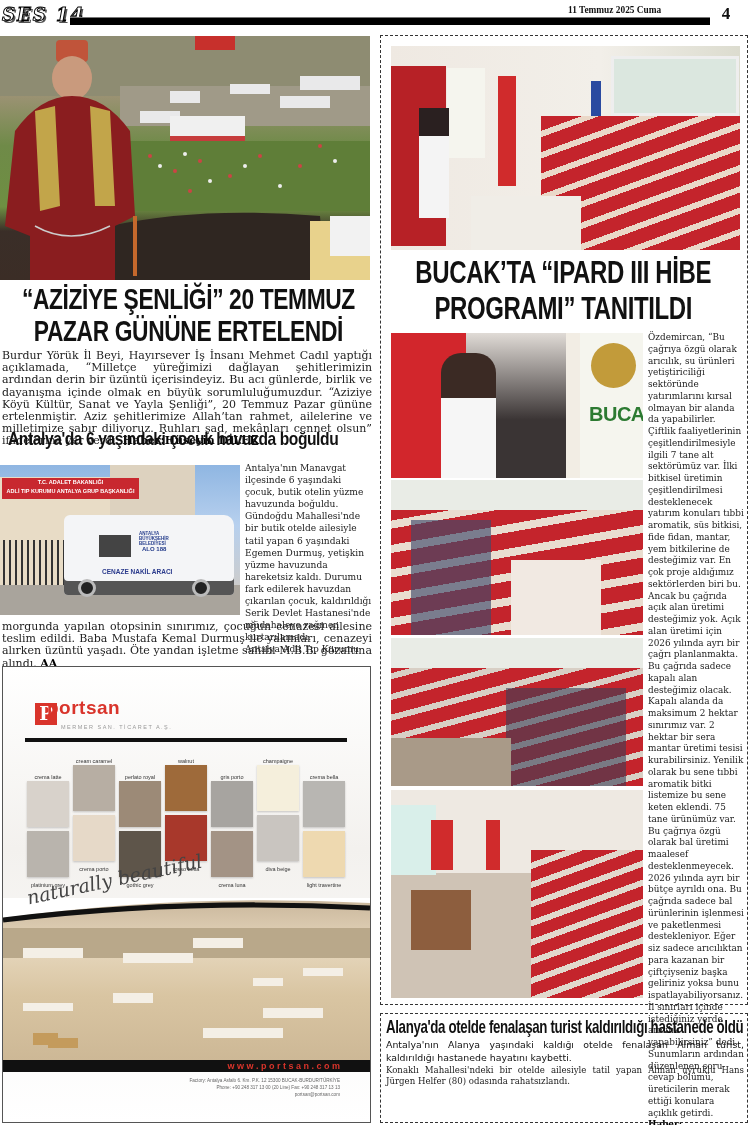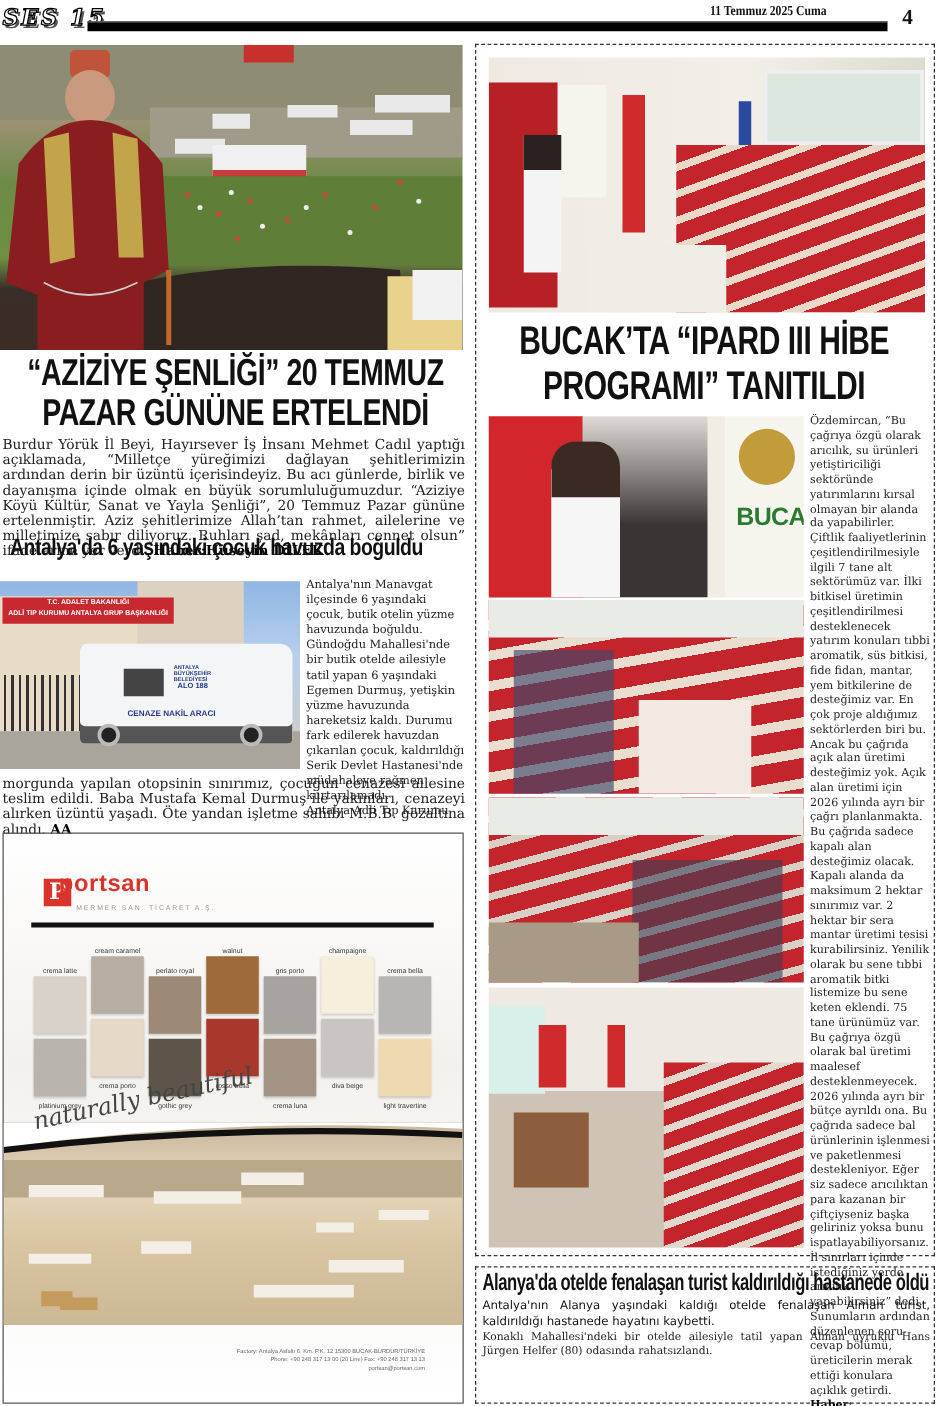--- a/index.html
+++ b/index.html
@@ -21,21 +21,21 @@
 
 #ad{left:2px;top:666px;width:369px;height:457px;border:1px solid #555;background:linear-gradient(#fff,#f3f1ee 40%,#fff)}
 .swatch-col{position:absolute;width:42px}
 .sw{width:42px;height:46px;margin-bottom:4px;box-shadow:0 1px 2px rgba(0,0,0,.2)}
 .swlabel{font-family:"Liberation Sans",sans-serif;font-size:5.5px;color:#333;text-align:center;height:8px;line-height:8px}
 </style>
 </head>
 <body>
 
 <div id="masthead" class="abs">
-  <div class="abs logo">SES 15</div>
+  <div class="abs logo">SES 14</div>
   <div class="abs rule"></div>
   <div class="abs date">11 Temmuz 2025 Cuma</div>
   <div class="abs pagenum">4</div>
 </div>
 
 <div class="abs photo" style="left:0;top:36px;width:370px;height:244px;background:linear-gradient(180deg,#8c8a6c 0%,#9a9272 25%,#6f8a48 45%,#6e8f42 70%,#3a2e28 80%,#3b2d26 100%)">
   <svg width="370" height="244" viewBox="0 0 370 244">
     <rect x="0" y="0" width="370" height="60" fill="#8e8c72"></rect>
     <rect x="120" y="50" width="250" height="40" fill="#a09a88"></rect>
     <g fill="#e9e9ea">
@@ -181,20 +181,21 @@
           <rect x="200" y="130" width="80" height="10"></rect>
           <rect x="260" y="110" width="60" height="10"></rect>
         </g>
       <g fill="#c49b5c">
           <rect x="30" y="135" width="25" height="12"></rect>
           <rect x="45" y="140" width="30" height="10"></rect>
         </g>
     </svg>
     <div class="abs" style="left:22px;top:-30px;transform:rotate(-12deg);font-family:'DejaVu Serif',serif;font-style:italic;font-size:19px;color:#444">naturally beautiful</div>
   </div>
+  <div class="abs" style="left:0;top:393px;width:367px;height:12px;background:#111;color:#d9342b;font-family:'Liberation Sans',sans-serif;font-size:9px;font-weight:bold;text-align:right;padding-right:30px;line-height:12px">w w w . p o r t s a n . c o m</div>
   <div class="abs" style="right:30px;top:410px;text-align:right;font-family:'Liberation Sans',sans-serif;font-size:4.6px;color:#666;line-height:7px">
     <div>Factory: Antalya Asfaltı 6. Km. P.K. 12 15300 BUCAK-BURDUR/TÜRKİYE</div>
     <div>Phone: +90 248 317 13 00 (20 Line) Fax: +90 248 317 13 13</div>
     <div>portsan@portsan.com</div>
   </div>
 </div>
 
 <div class="abs dash" style="left:380px;top:35px;width:368px;height:970px"></div>
 <div class="abs photo" style="left:391px;top:46px;width:349px;height:204px;background:linear-gradient(90deg,#efe9e2 0%,#f2efe9 60%,#dcdccf 100%)">
   <div class="abs" style="left:0;top:20px;width:55px;height:180px;background:#b72126"></div>

